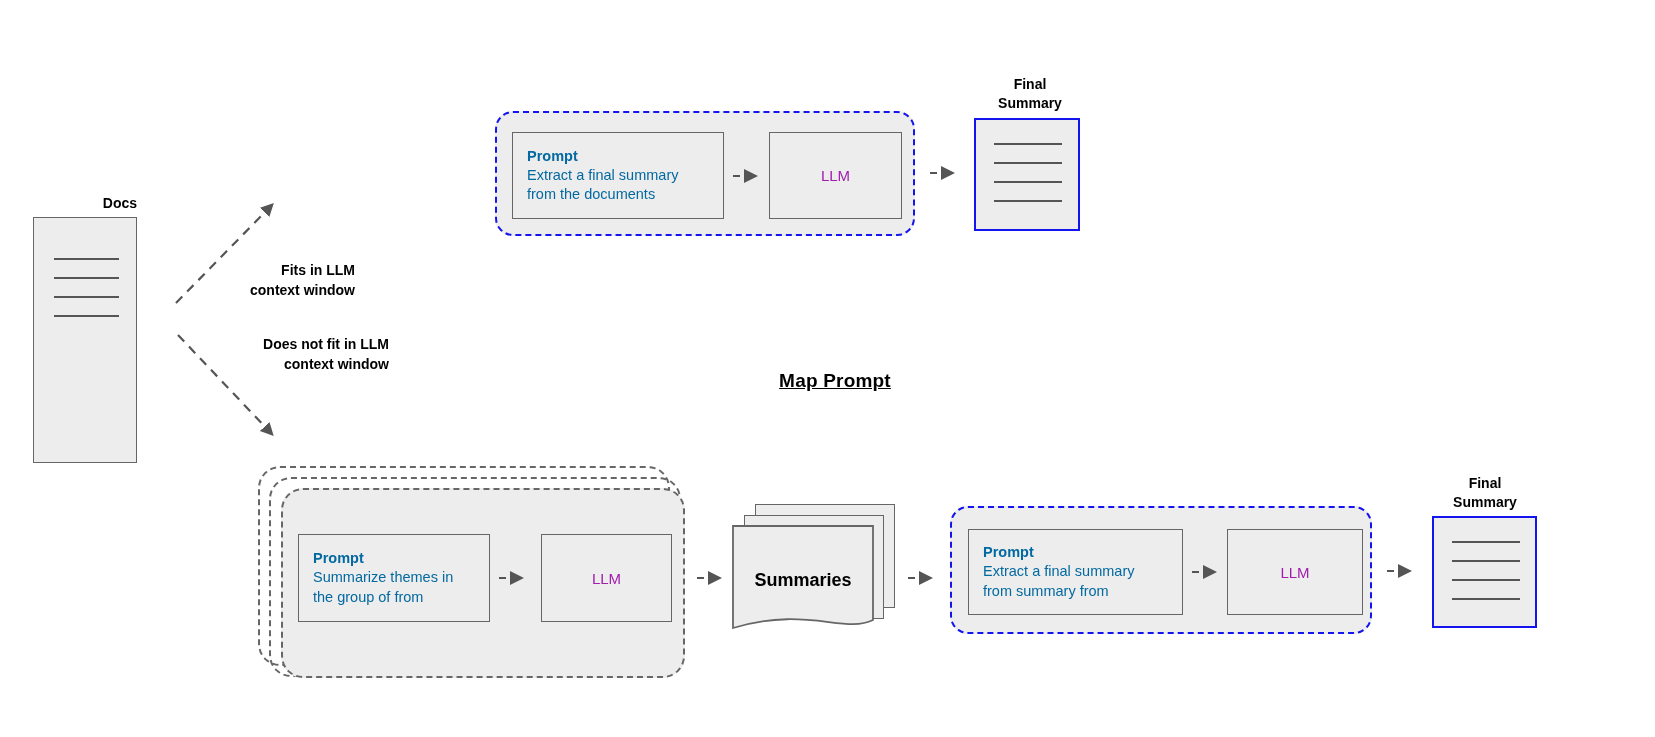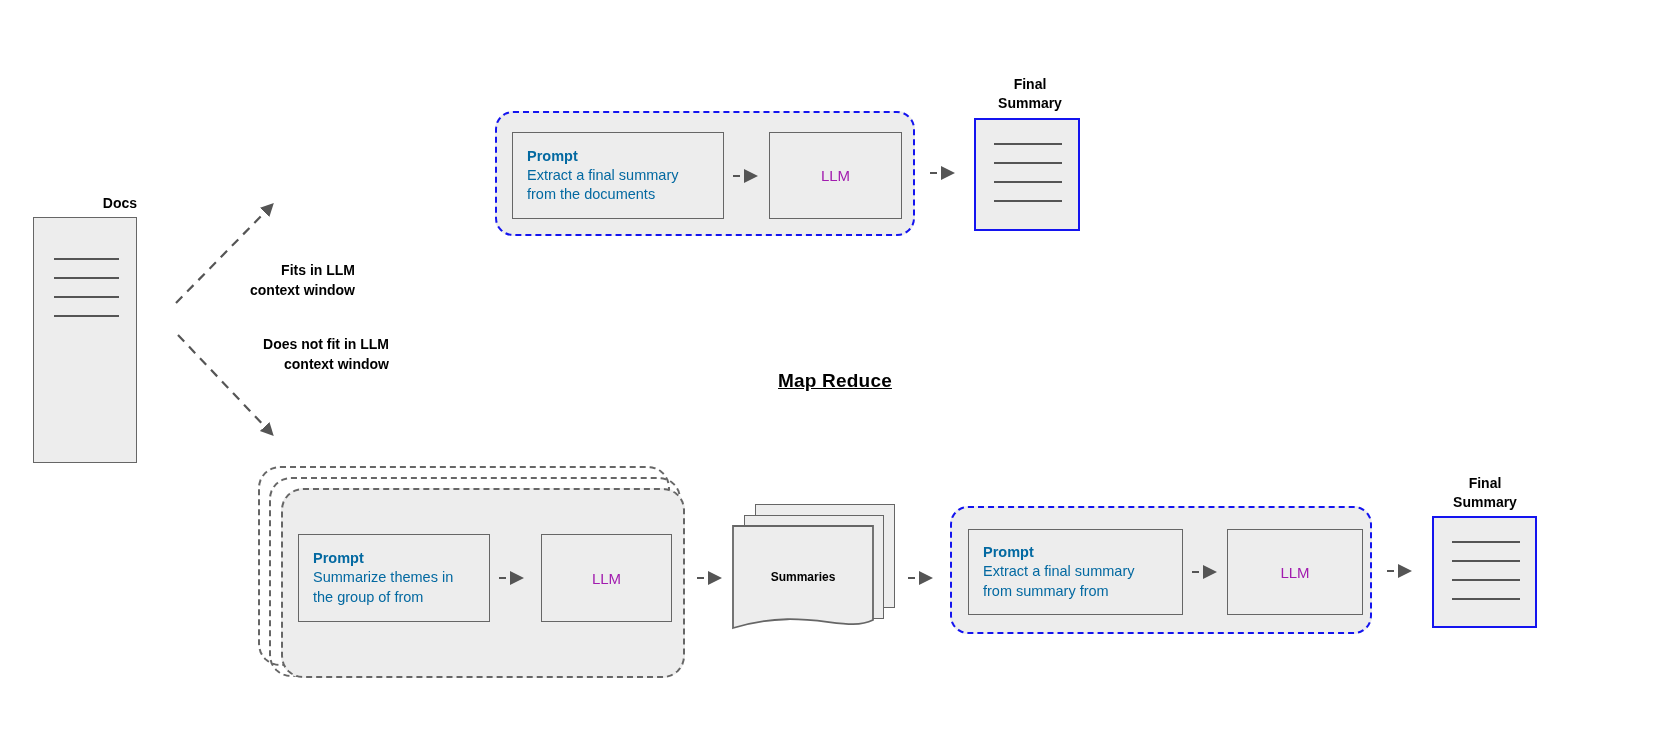--- a/index.html
+++ b/index.html
@@ -113,21 +113,21 @@
 
   
   .summ-sheet {
     position: absolute;
     background: #ededed;
     border: 1.6px solid #666666;
     box-sizing: border-box;
   }
   .summ-label {
     position: absolute;
-    font-size: 12px;
+    font-size: 18px;
     font-weight: bold;
     white-space: nowrap;
   }
 
   
   .arrow { position: absolute; height: 14px; }
   .arrow .stem {
     position: absolute;
     left: 0; top: 6px;
     width: 7px; height: 0;
@@ -204,21 +204,21 @@
     <div>Summary</div>
   </div>
 
   <div class="box-final abs" style="left:974px; top:118px; width:106px; height:113px;">
     <div class="rule" style="left:18px; top:23px; width:68px;"></div>
     <div class="rule" style="left:18px; top:42px; width:68px;"></div>
     <div class="rule" style="left:18px; top:61px; width:68px;"></div>
     <div class="rule" style="left:18px; top:80px; width:68px;"></div>
   </div>
 
-  <div class="section-title abs" style="left:700px; top:370px; width:270px;">Map Reduce</div>
+  <div class="section-title abs" style="left:700px; top:370px; width:270px;">Map Prompt</div>
 
   <div class="group-gray ghost" style="left:258px; top:466px; width:412px; height:200px;"></div>
   <div class="group-gray ghost" style="left:269px; top:477px; width:412px; height:200px;"></div>
   <div class="group-gray" style="left:281px; top:488px; width:404px; height:190px;">
     <div class="inner-box" style="left:15px; top:44px; width:192px; height:88px;">
       <div class="prompt-text">
         <div><b>Prompt</b></div>
         <div>Summarize themes in</div>
         <div>the group of from</div>
       </div>

